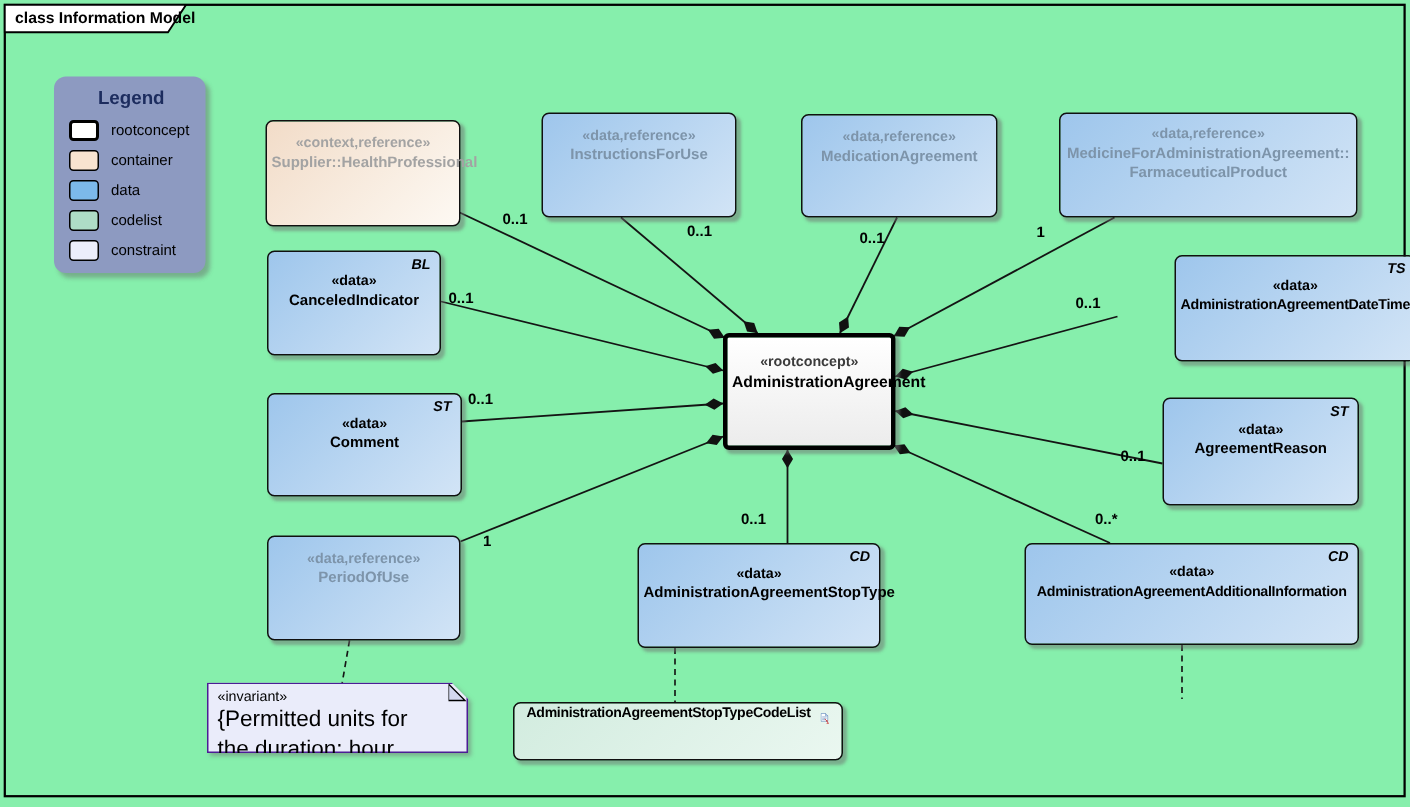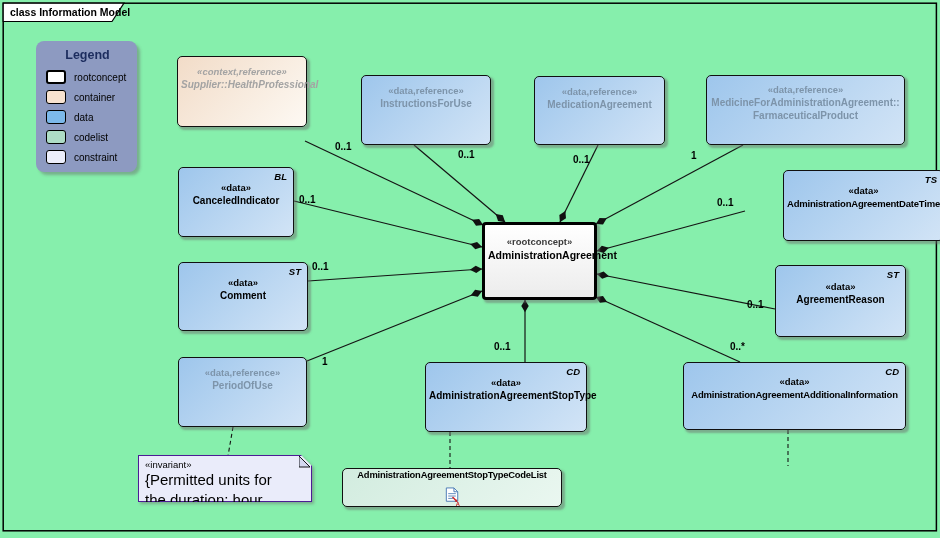--- a/index.html
+++ b/index.html
@@ -5,36 +5,36 @@
   html,body{margin:0;padding:0;background:#fff;}
   *{box-sizing:border-box;}
   .canvas{
     position:relative;width:940px;height:538px;background:#86efac;overflow:hidden;
     font-family:"Liberation Sans", sans-serif;color:#000;
   }
   svg.wires{position:absolute;left:0;top:0;width:940px;height:538px;}
   .tab-label{position:absolute;left:10px;top:6px;font-size:10.5px;font-weight:bold;}
 
   
-  .legend{position:absolute;left:36px;top:41px;width:101px;height:131px;
+  .legend{position:absolute;left:36px;top:51px;width:101px;height:131px;
     background:var(--legend-bg);border-radius:8px;padding:7px 8px 0 10px;
     box-shadow:3px 3px 3px rgba(100,100,100,.45);}
   .legend-title{font-size:12.5px;font-weight:bold;color:#1c2c5e;text-align:center;margin-bottom:7px;}
   .legend-row{display:flex;align-items:center;gap:8px;margin-bottom:4px;height:16px;}
   .sw{width:20px;height:14px;border:1.2px solid #000;border-radius:3px;flex:0 0 auto;}
   .sw-root{border-width:2.4px;}
   .legend-row span.lbl{font-size:10px;}
 
   
   .node{position:absolute;border:1.3px solid #101010;border-radius:5px;text-align:center;
     box-shadow:2.5px 2.5px 2px rgba(110,110,110,.5);}
   .data-box{background:linear-gradient(135deg,var(--data-a),var(--data-b));}
   .container-box{background:linear-gradient(135deg,var(--container-a),var(--container-b));}
   .codelist-box{background:linear-gradient(135deg,var(--codelist-a),var(--codelist-b));
-    display:flex;align-items:center;justify-content:center;gap:7px;padding:0 8px;flex-direction:column;}
+    display:flex;justify-content:center;gap:7px;padding:0 8px;}
   .root-box{background:linear-gradient(180deg,#ffffff,#ececec);border:3px solid #000;border-radius:4px;}
   .stereo{font-size:9.5px;font-weight:bold;margin-top:9px;line-height:1.3;}
   .nname{font-size:10px;font-weight:bold;margin-top:1px;line-height:1.25;padding:0 3px;}
   .ref .stereo,.ref .nname{color:var(--ref-text);}
   .container-box .stereo,.container-box .nname{color:var(--container-text);}
   .root-box .stereo{color:#3a3a3a;margin-top:11px;}
   .root-box .nname{font-size:10.5px;}
   .long .nname{font-size:9.5px;letter-spacing:-0.2px;}
   .type-code{position:absolute;top:3px;right:6px;font-size:9.5px;font-weight:bold;font-style:italic;}
   .cl-name{font-size:9.4px;font-weight:bold;white-space:nowrap;letter-spacing:-0.2px;}
@@ -106,21 +106,21 @@
     <div class="legend-row">
       <span class="sw" style="background: rgb(174, 221, 198);"></span>
       <span class="lbl">codelist</span>
     </div>
     <div class="legend-row">
       <span class="sw" style="background: rgb(236, 238, 251);"></span>
       <span class="lbl">constraint</span>
     </div>
   </div>
 
-  <div class="node container-box" style="left:177px;top:56px;width:130px;height:71px;font-style:italic;">
+  <div class="node container-box" style="left:177px;top:80px;width:130px;height:71px;">
     <div class="stereo">«context,reference»</div>
     <div class="nname long">Supplier::HealthProfessional</div>
   </div>
 
   <div class="node data-box ref" style="left:361px;top:75px;width:130px;height:70px;">
     <div class="stereo">«data,reference»</div>
     <div class="nname">InstructionsForUse</div>
   </div>
 
   <div class="node data-box ref" style="left:534px;top:76px;width:131px;height:69px;">

